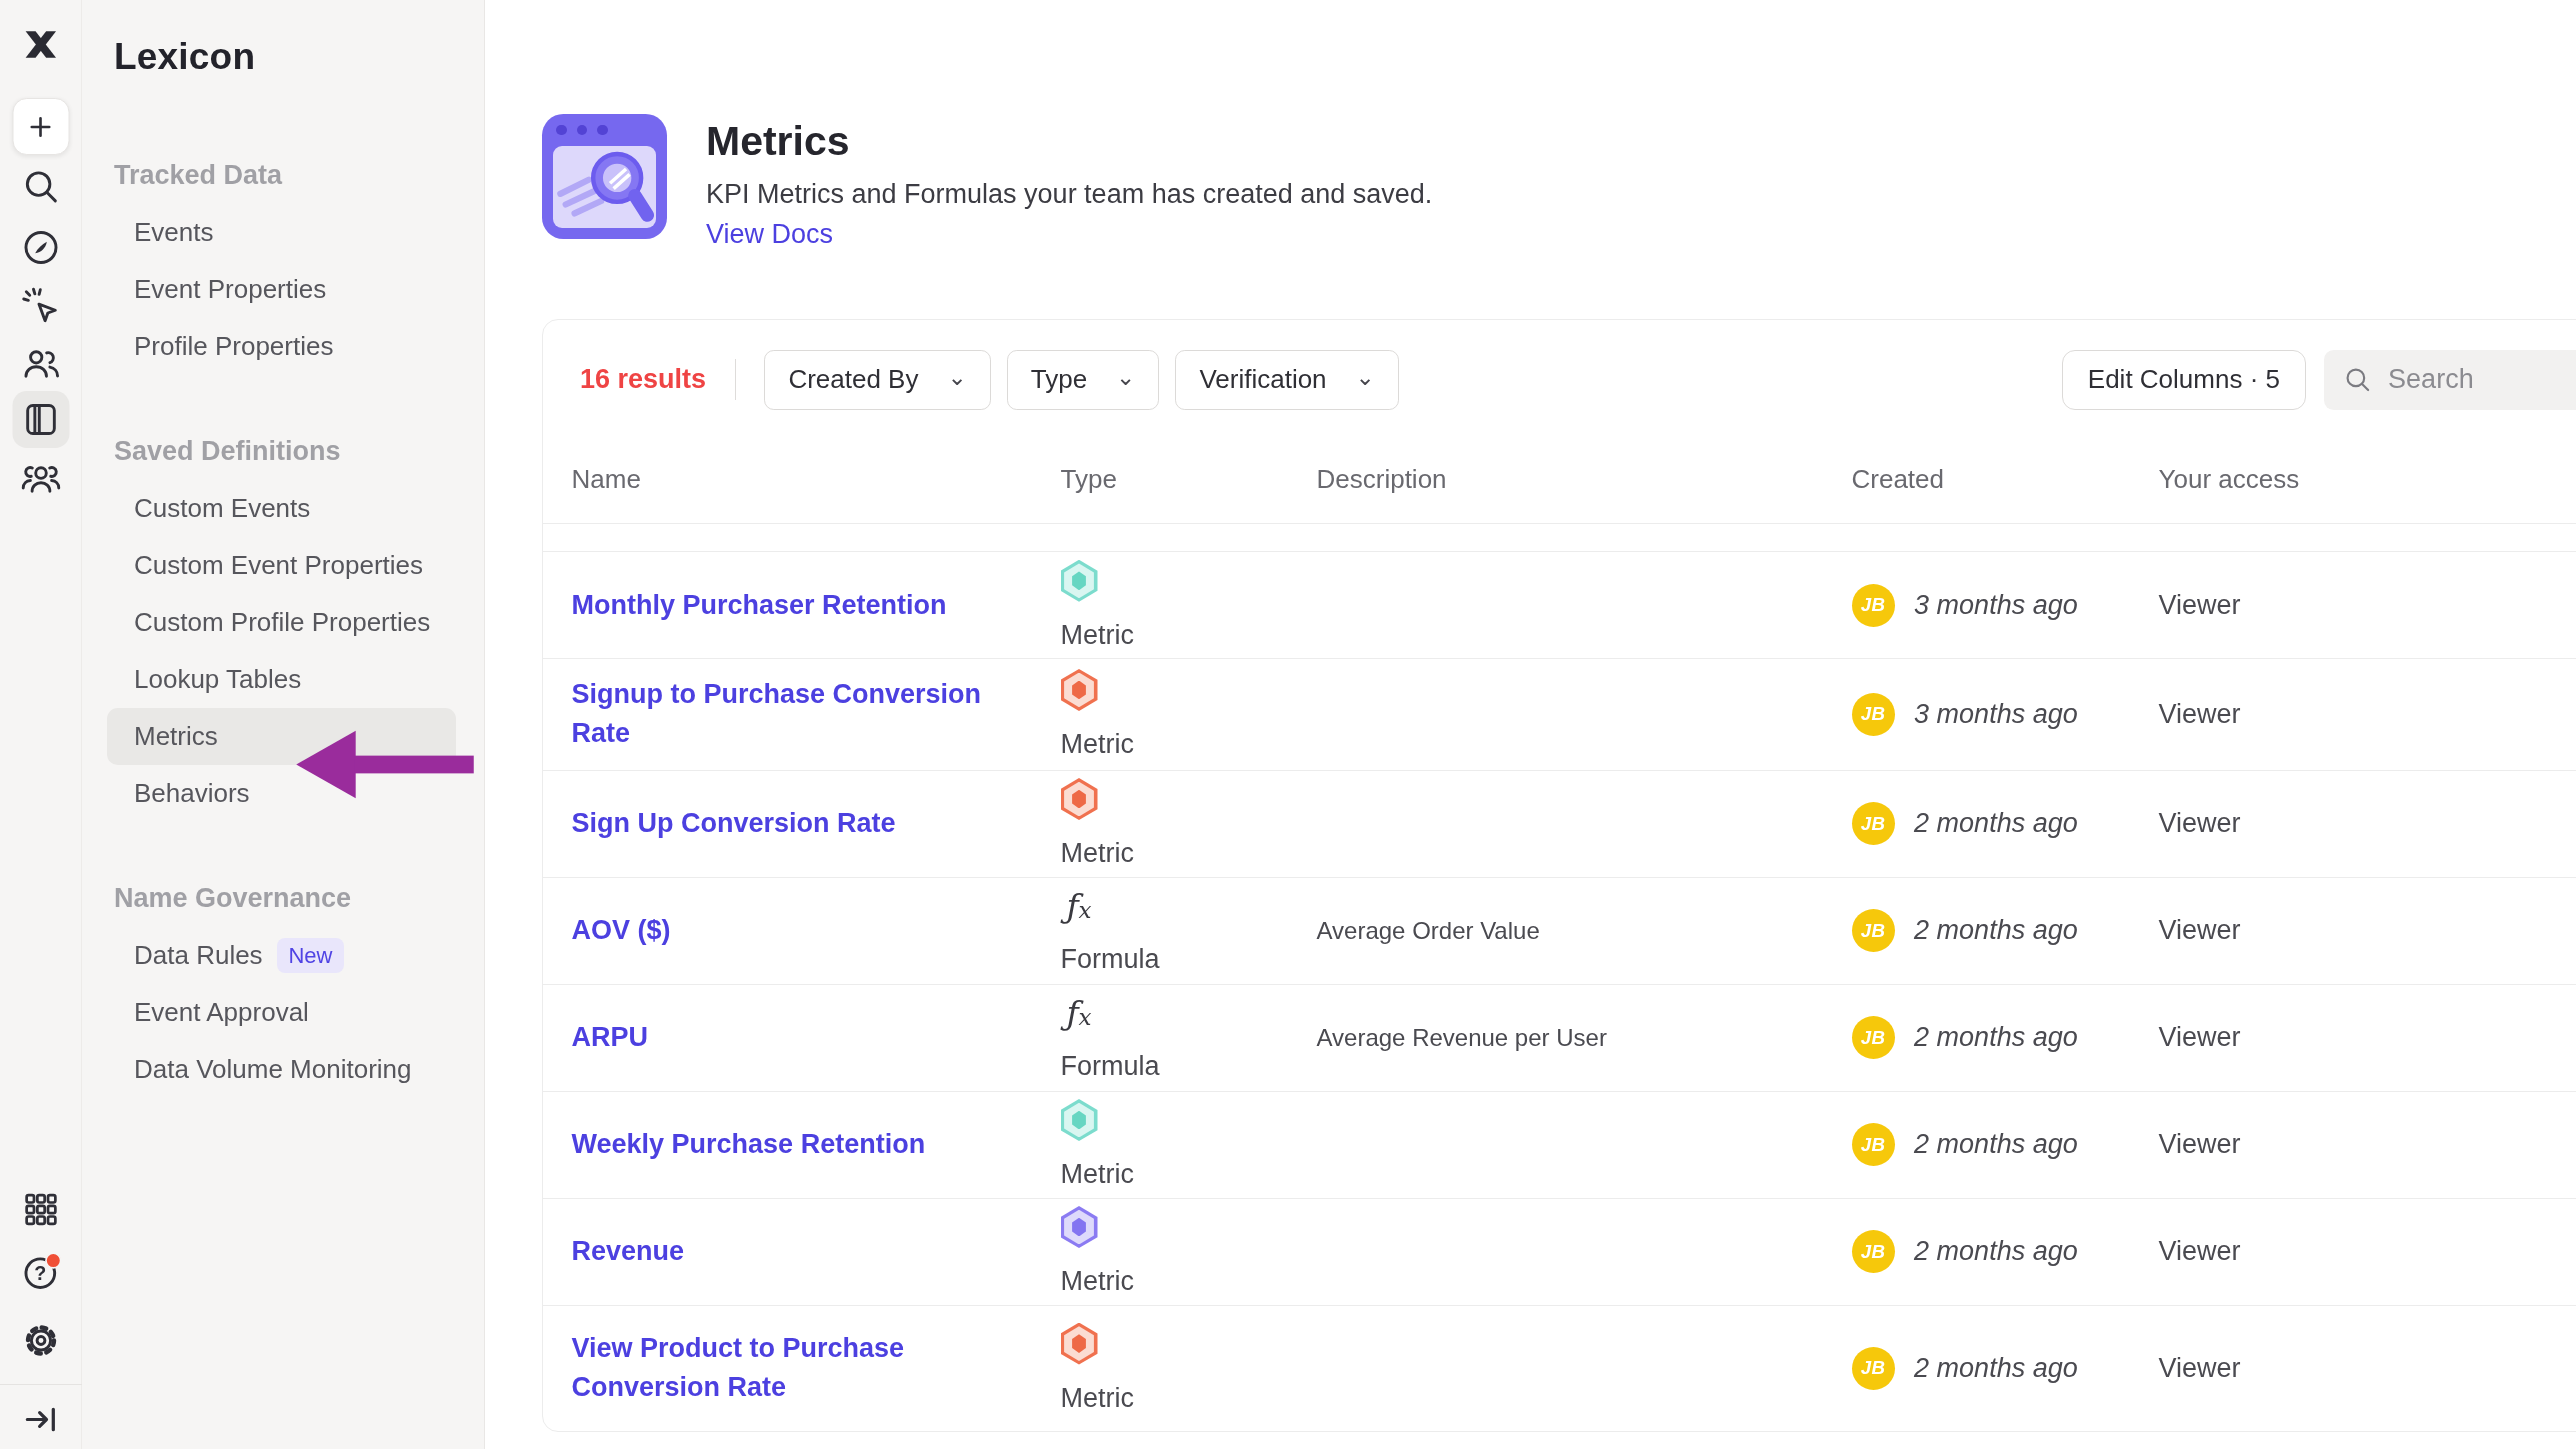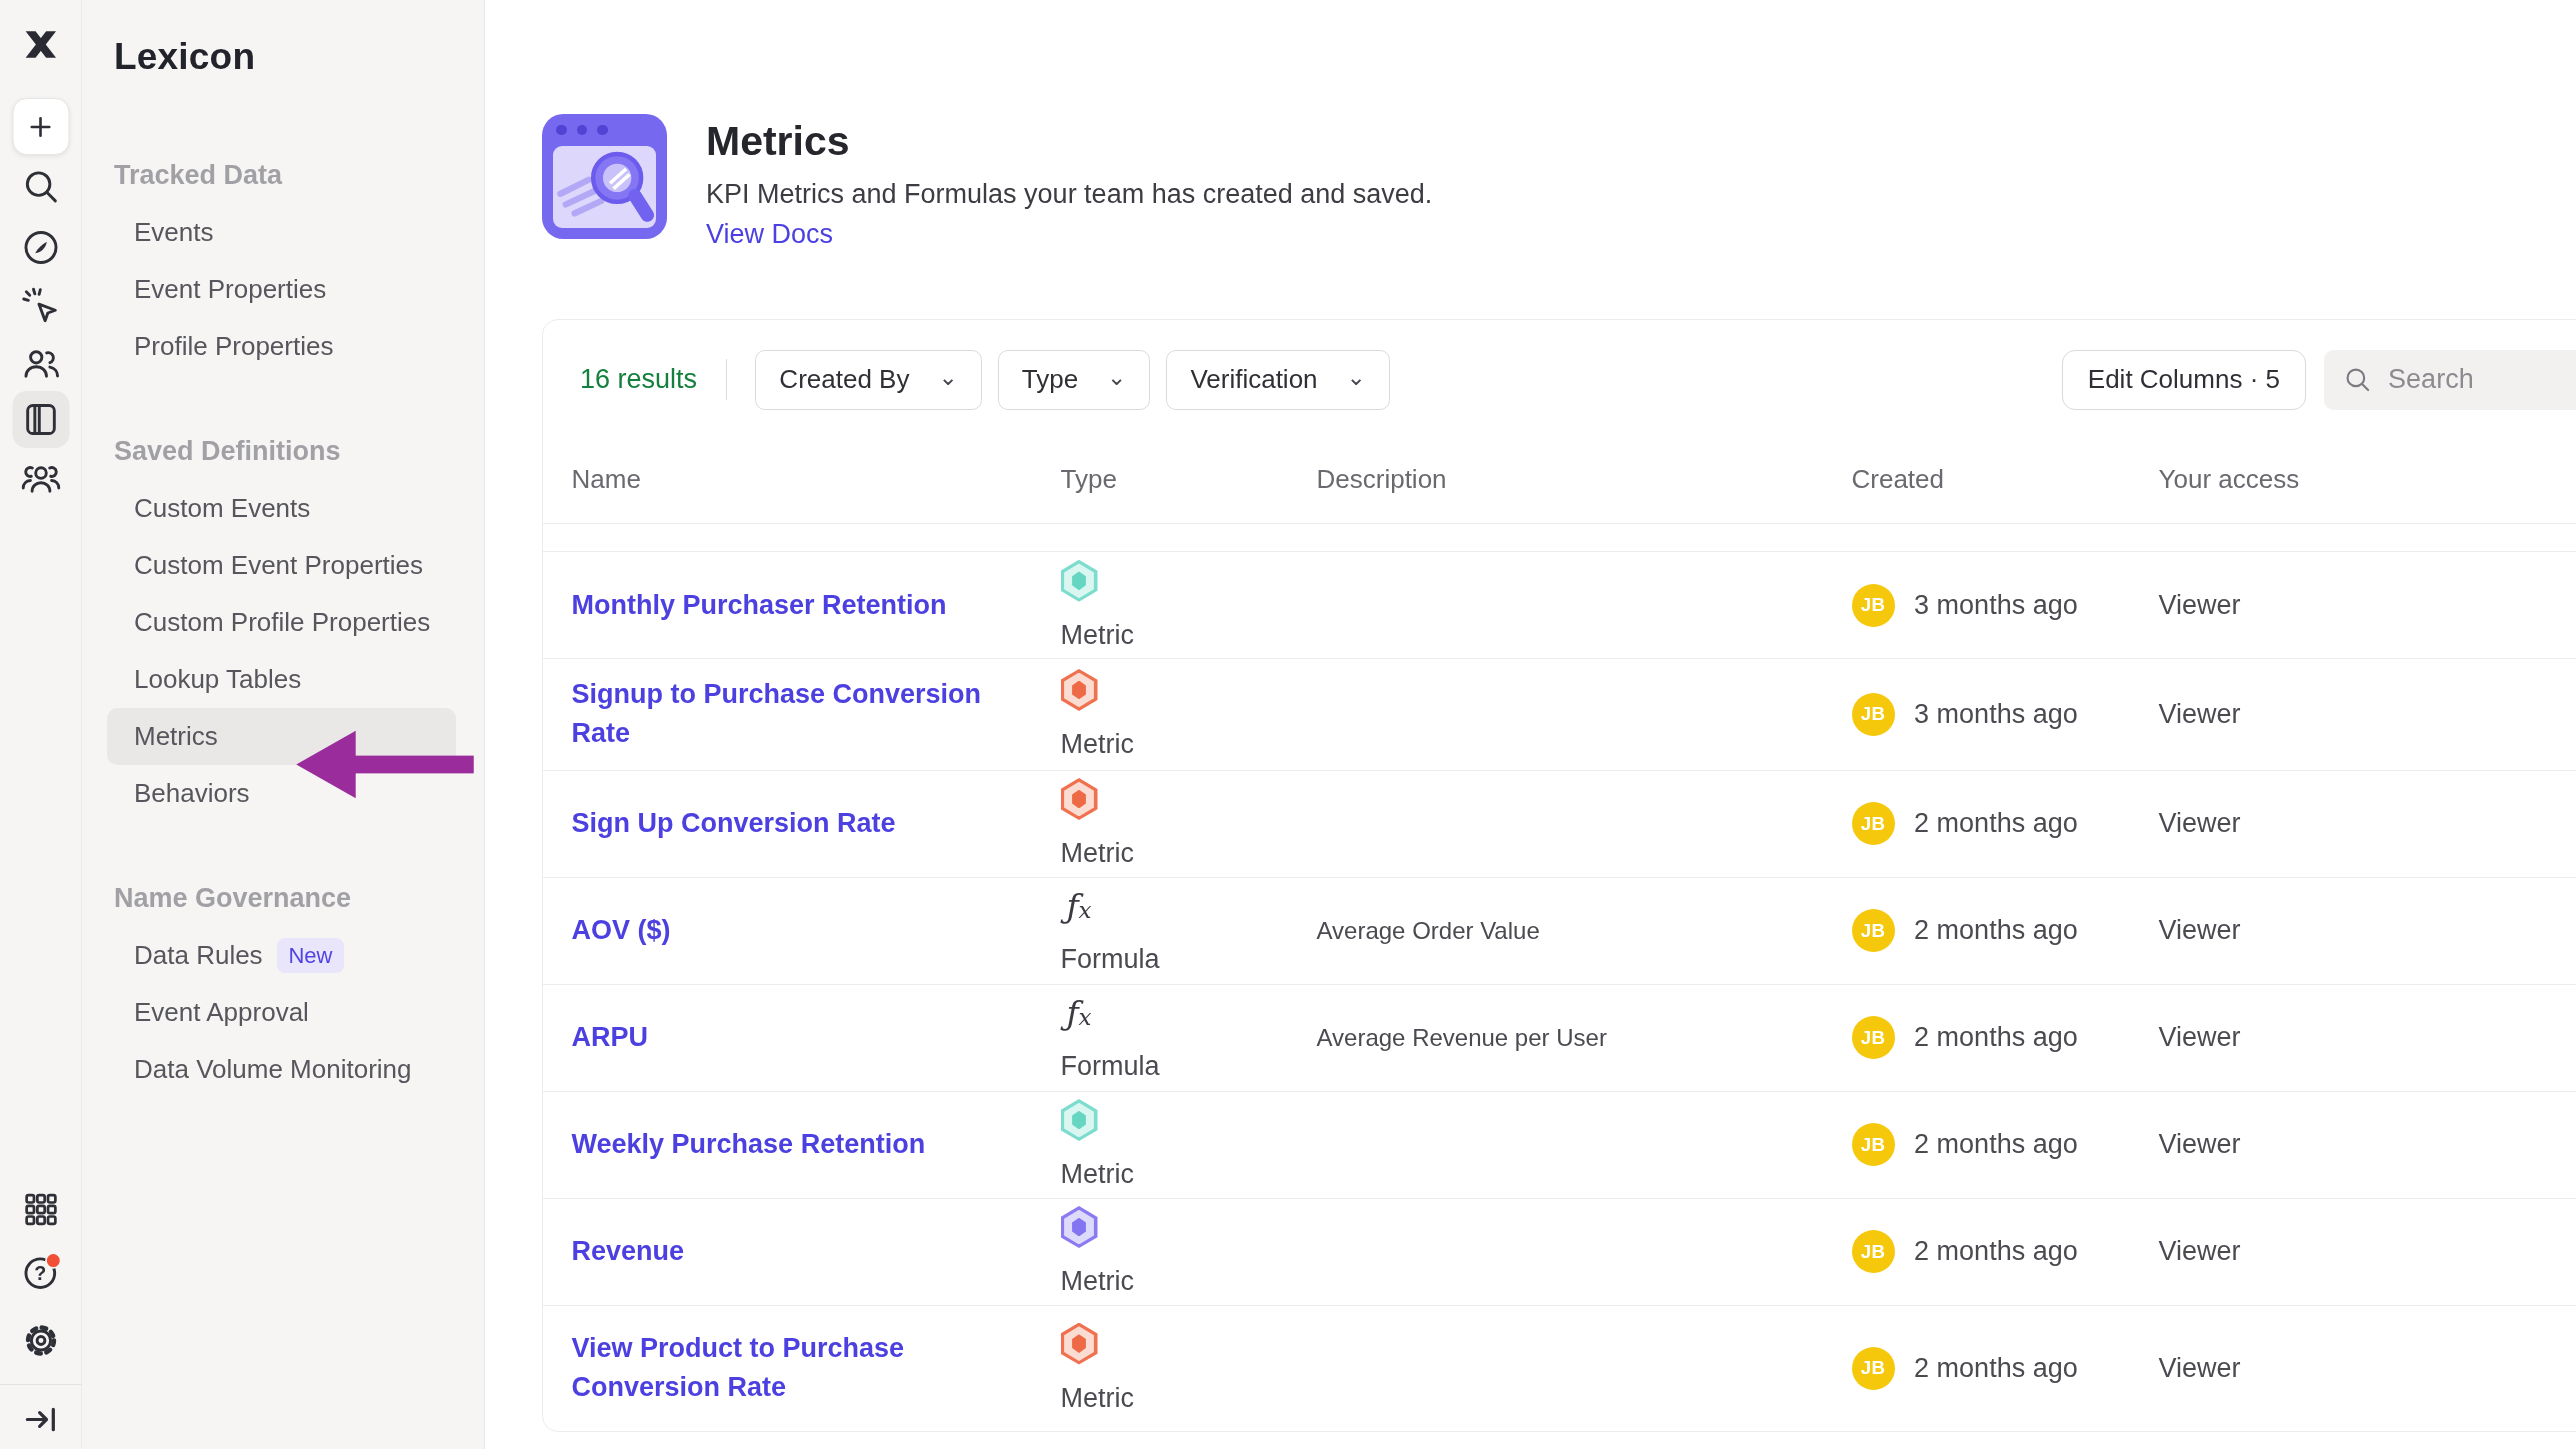--- a/index.html
+++ b/index.html
@@ -49,21 +49,21 @@
   .appicon .body { position:absolute; left:10.7px; top:32px; right:10.7px; bottom:10.7px;
                    background:#ddd8fb; border-radius:9px; overflow:hidden; }
   .hmeta h1 { font-size:41px; font-weight:700; color:#26262d; margin-top:3.6px; }
   .hmeta .desc { margin-top:14.2px; font-size:27px; color:#3c3c43; }
   .hmeta .doclink { display:inline-block; margin-top:9px; font-size:27px; color:#4c40e0; font-weight:500;
                     text-decoration:none; cursor:pointer; }
 
   
   .card { margin:69px 0 0 56px; width:2073px; border:1.3px solid #ececec; border-radius:16px; overflow:hidden; }
   .toolbar { display:flex; align-items:center; padding:30px 0 27px 37px; }
-  .results { font-size:27px; font-weight:400; color:#15803d; }
+  .results { font-size:27px; font-weight:700; color:#ef4444; }
   .vdiv { width:1.3px; height:41px; background:#dedcda; margin:0 28.5px; }
   .fbtn { display:flex; align-items:center; gap:29px; background:#fff; border:1.3px solid #dcdad8;
           border-radius:9.8px; padding:12px 23px; height:60px; font-size:26px; font-weight:500; color:#2f2f35;
           margin-right:16px; cursor:pointer; }
   .chev { font-size:23px; color:#45454c; line-height:1; position:relative; top:-2.7px; }
   .editcols { margin-left:auto; display:flex; align-items:center; background:#fff; border:1.3px solid #dcdad8;
               border-radius:13px; padding:0 25px; height:60px; font-size:26px; font-weight:500; color:#2f2f35;
               cursor:pointer; flex-shrink:0; }
   .searchbox { margin-left:18px; margin-right:-36px; display:flex; align-items:center; gap:16px;
                background:#f2f1f0; border-radius:9.8px; height:60px; width:326px; padding:0 19.6px; flex-shrink:0; }
@@ -76,21 +76,21 @@
   .thead { height:87px; border-bottom:1.3px solid #ececec; }
   .thead div { font-size:26px; color:#69696f; }
   .th-desc { padding-left:16px; } .th-created { padding-left:22px; } .th-access { padding-left:22px; }
   .sliver { height:28.5px; border-bottom:1.3px solid #ececec; }
 
   .trow { min-height:107px; border-bottom:1.3px solid #ececec; }
   .trow:last-child { border-bottom:none; min-height:125px; }
   .cell-name { padding:16px 27px 16px 0; font-size:27px; font-weight:600; color:#4c40e0; line-height:1.45; cursor:pointer; }
   .cell-type { display:flex; align-items:flex-start; gap:18px; font-size:27px; color:#4a4a50;flex-direction:column; }
   .cell-desc { padding-left:16px; font-size:24px; color:#4a4a50; }
-  .cell-created { display:flex; align-items:center; gap:19.6px; padding-left:22px; font-size:27px; color:#4a4a50; }
+  .cell-created { display:flex; align-items:center; gap:19.6px; padding-left:22px; font-size:27px; color:#4a4a50;font-style:italic; }
   .cell-access { padding-left:22px; font-size:27px; color:#4a4a50; }
 
   .avatar { width:43px; height:43px; border-radius:50%; background:#f6c80b; color:#ffffff;
             font-size:18.7px; font-weight:700; display:flex; align-items:center; justify-content:center; letter-spacing:0.4px; }
 
   
   .hex { position:relative; width:37px; height:42px; flex-shrink:0; }
   .hex, .hex-mid, .hex-core { clip-path:polygon(50% 0,100% 26%,100% 74%,50% 100%,0 74%,0 26%); }
   .hex { background:var(--hb); }
   .hex-mid { position:absolute; inset:3.6px; background:var(--hf); }

